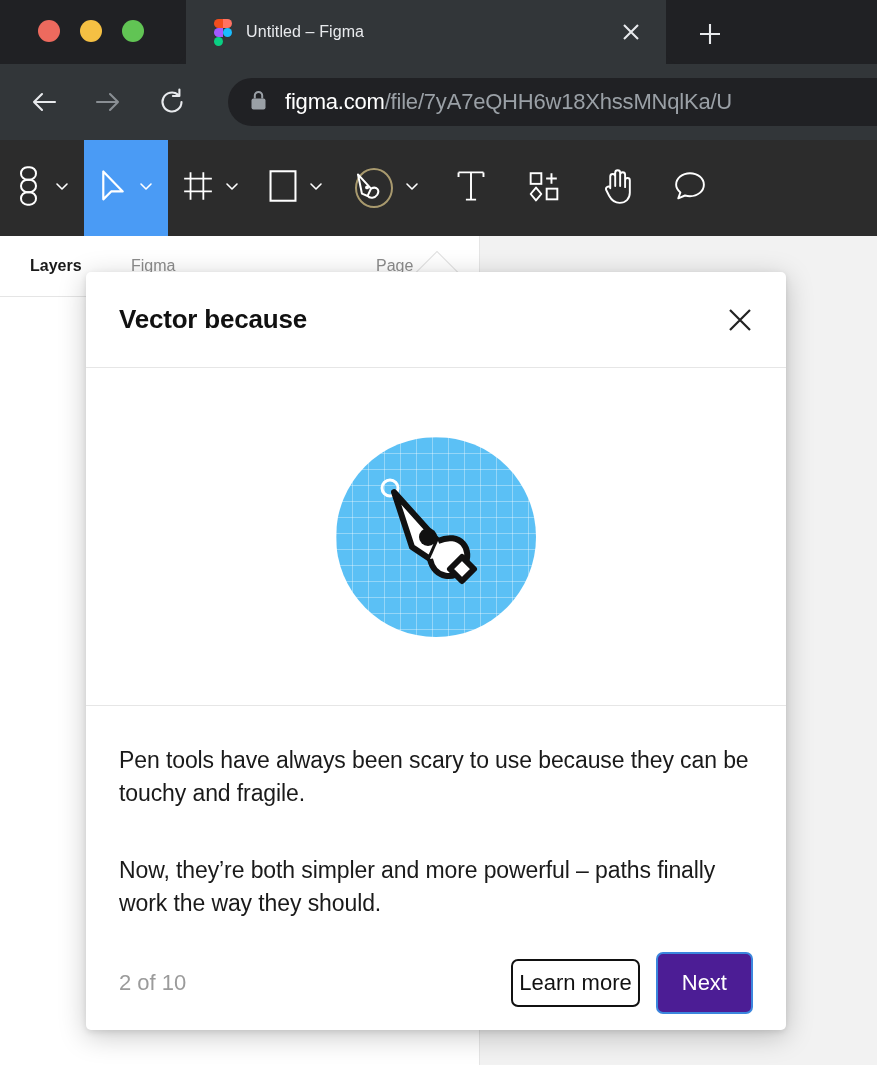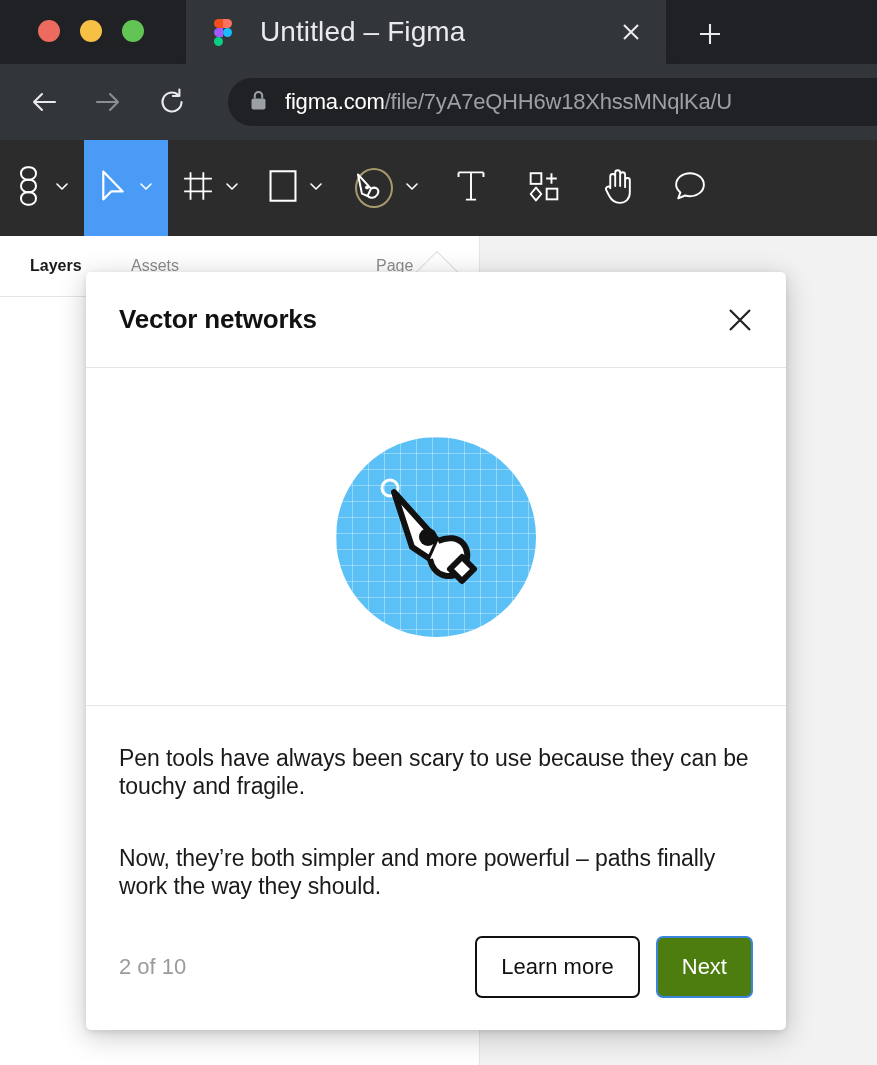--- a/index.html
+++ b/index.html
@@ -52,23 +52,23 @@
     margin-left: 28px; flex: 0 0 auto;
   }
   .figma-logo i { position: absolute; display: block; }
   .fl-a { width: 9px; height: 9px; left: 0;  top: 0;  background: #F24E1E; border-radius: 9px 0 0 9px; }
   .fl-b { width: 9px; height: 9px; left: 9px;top: 0;  background: #FF7262; border-radius: 0 9px 9px 0; }
   .fl-c { width: 9px; height: 9px; left: 0;  top: 9px;background: #A259FF; border-radius: 9px 0 0 9px; }
   .fl-d { width: 9px; height: 9px; left: 9px;top: 9px;background: #1ABCFE; border-radius: 50%; }
   .fl-e { width: 9px; height: 9px; left: 0;  top: 18px;background: #0ACF83; border-radius: 50%; }
 
   .tab-title {
-    margin-left: 28px;
+    margin-left: 14px;
     color: #e8eaed;
-    font-size: 28px;
+    font-size: 16px;
     letter-spacing: 0.1px;
     white-space: nowrap;
     overflow: hidden;
   }
   .tab-close {
     position: absolute; right: 20px; top: 17px;
     width: 30px; height: 30px;
     display: flex; align-items: center; justify-content: center;
   }
   .newtab {
@@ -227,21 +227,21 @@
     display: flex; align-items: center; justify-content: center;
   }
   .illo-circle svg { position: absolute; left: 40px; top: 38px; }
 
   .modal-body {
     flex: 1 1 auto;
     padding: 38px 33px 0 33px;
   }
   .body-para {
     font-size: 23px;
-    line-height: 28px;
+    line-height: 33px;
     color: #1a1a1a;
     letter-spacing: -0.1px;
   }
   .body-para + .body-para { margin-top: 44px; }
 
   .modal-footer {
     flex: 0 0 auto;
     height: 126px;
     padding: 0 33px;
     display: flex; align-items: center; justify-content: space-between;
@@ -252,30 +252,30 @@
   }
   .footer-actions { display: flex; align-items: center; gap: 16px; }
   .btn {
     font-family: "Liberation Sans", sans-serif;
     font-size: 22px;
     border-radius: 7px;
     cursor: pointer;
     display: flex; align-items: center; justify-content: center;
   }
   .btn-secondary {
-    height: 62px;
-    padding: 0 24px;
+    height: 48px;
+    padding: 0 6px;
     background: #ffffff;
     color: #111111;
     border: 2px solid #111111;
   }
   .btn-primary {
     height: 62px;
     padding: 0 24px;
-    background: #4d7c0f;
+    background: #4c1d95;
     color: #ffffff;
     border: 2px solid #3b86dd;
     font-weight: 500;
   }
 </style>
 </head>
 <body>
 
 <div id="root">
 
@@ -452,36 +452,36 @@
         </svg>
       </span>
     </div>
   </div>
 
   <div class="app-body">
 
     <div class="left-panel">
       <div class="panel-tabs">
         <span class="panel-tab active pt-layers">Layers</span>
-        <span class="panel-tab pt-assets">Assets</span>
+        <span class="panel-tab pt-assets">Figma</span>
         <span class="panel-tab pt-pages">Page</span>
       </div>
     </div>
 
     <div class="canvas-area"></div>
   </div>
 
   <div class="caret">
       <i></i>
     </div>
 
   <div class="modal">
 
     <div class="modal-header">
-      <span class="modal-title">Vector networks</span>
+      <span class="modal-title">Vector because</span>
       <span class="modal-close">
         <svg width="26" height="26" viewBox="0 0 26 26">
           <path d="M3 3 L23 23 M23 3 L3 23" stroke="#222222" stroke-width="2.2" fill="none"></path>
         </svg>
       </span>
     </div>
 
     <div class="modal-illustration">
       <div class="illo-circle">
         <svg width="120" height="120" viewBox="0 0 120 120">

